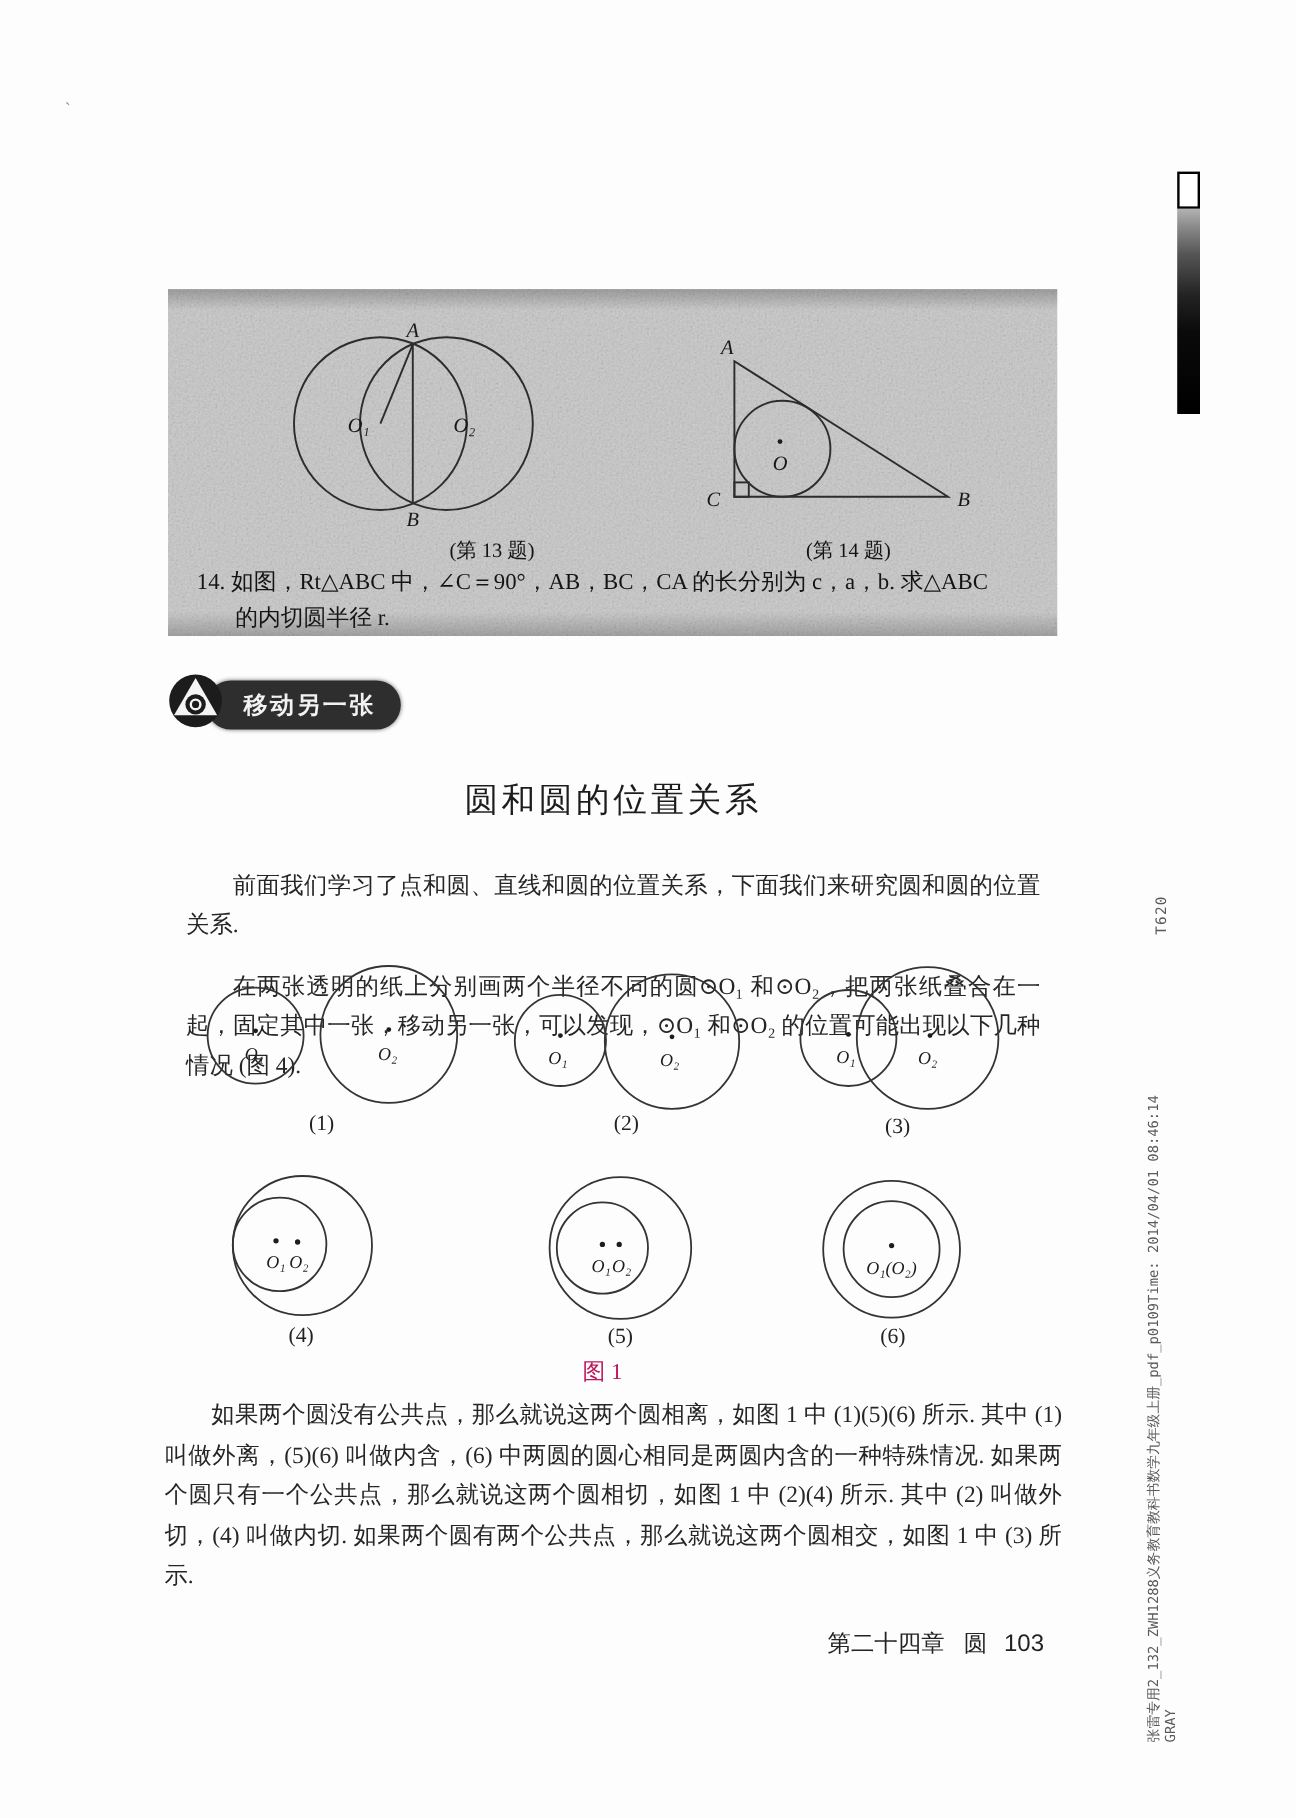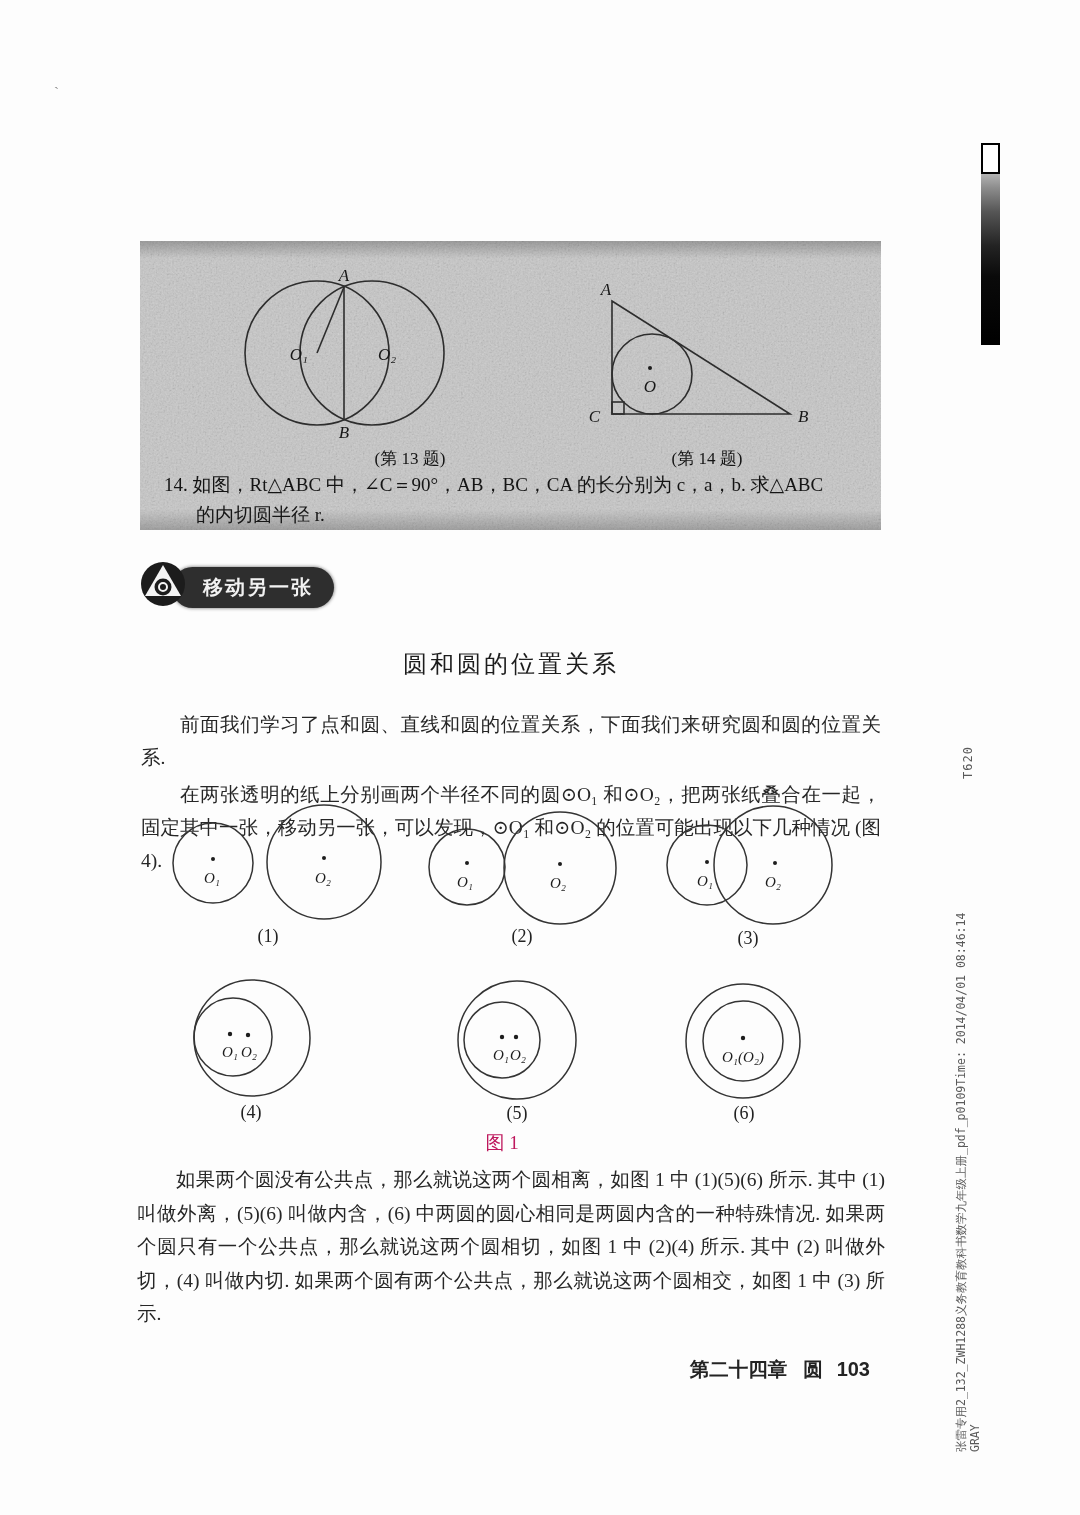--- a/index.html
+++ b/index.html
@@ -31,35 +31,35 @@
   
   .sect{left:138px;top:556px;width:210px;height:58px;}
   .sect .pill{position:absolute;left:34px;top:11px;width:162px;height:41px;border-radius:21px;
       background:#2e2e2e;box-shadow:0 0 3px 1px rgba(50,50,50,.45);
       display:flex;align-items:center;justify-content:center;}
   .sect .pill span{color:#f2f2f2;font-size:20px;letter-spacing:2px;padding-left:10px;
       font-family:"Liberation Sans","DejaVu Sans",sans-serif;font-weight:bold;}
   .sect svg{position:absolute;left:0;top:0;}
 
   
-  .title{left:137px;top:648px;width:748px;text-align:center;font-size:24px;letter-spacing:3px;color:#1c1c1c;}
+  .title{left:137px;top:648px;width:748px;text-align:center;font-size:28px;letter-spacing:3px;color:#1c1c1c;}
   .intro{left:137px;top:704px;width:748px;font-size:19.5px;line-height:33px;text-align:justify;}
-  .intro p{margin:4px;text-indent:2em;}
+  .intro p{margin:18px;text-indent:2em;}
   .closing{left:137px;top:1163px;width:748px;font-size:19.5px;line-height:33.5px;text-align:justify;text-indent:2em;}
   .closing .bold{font-weight:normal;}
 
   
   .panel{position:absolute;}
   .pnum{width:60px;text-align:center;font-size:18px;color:#222;}
   .fig1cap{left:472px;top:1130px;width:60px;text-align:center;font-size:19px;color:#be185d;}
   .plab{font:italic 15px "Liberation Serif","DejaVu Serif",serif;fill:#1d1d1d;}
   .pstroke{fill:none;stroke:#343434;stroke-width:1.5;}
 
   
-  .footer{left:580px;top:1356px;width:290px;text-align:right;font-size:19.5px;color:#232323;white-space:nowrap;font-weight:bold;}
+  .footer{left:580px;top:1356px;width:290px;text-align:right;font-size:19.5px;color:#232323;white-space:nowrap;}
   .footer .subj{margin-left:16px;}
   .footer .pageno{margin-left:14px;font-family:"Liberation Sans","DejaVu Sans",sans-serif;font-size:20px;}
 
   
   .vert{position:absolute;transform:rotate(-90deg);transform-origin:0 0;white-space:nowrap;
         font-family:"DejaVu Sans Mono","Liberation Mono",monospace;color:#5a5a5a;}
   .tcode{left:961px;top:779px;font-size:12px;letter-spacing:1px;}
   .wmark{left:954px;top:1452px;width:634px;font-size:11.5px;line-height:14px;}
 </style>
 </head>

